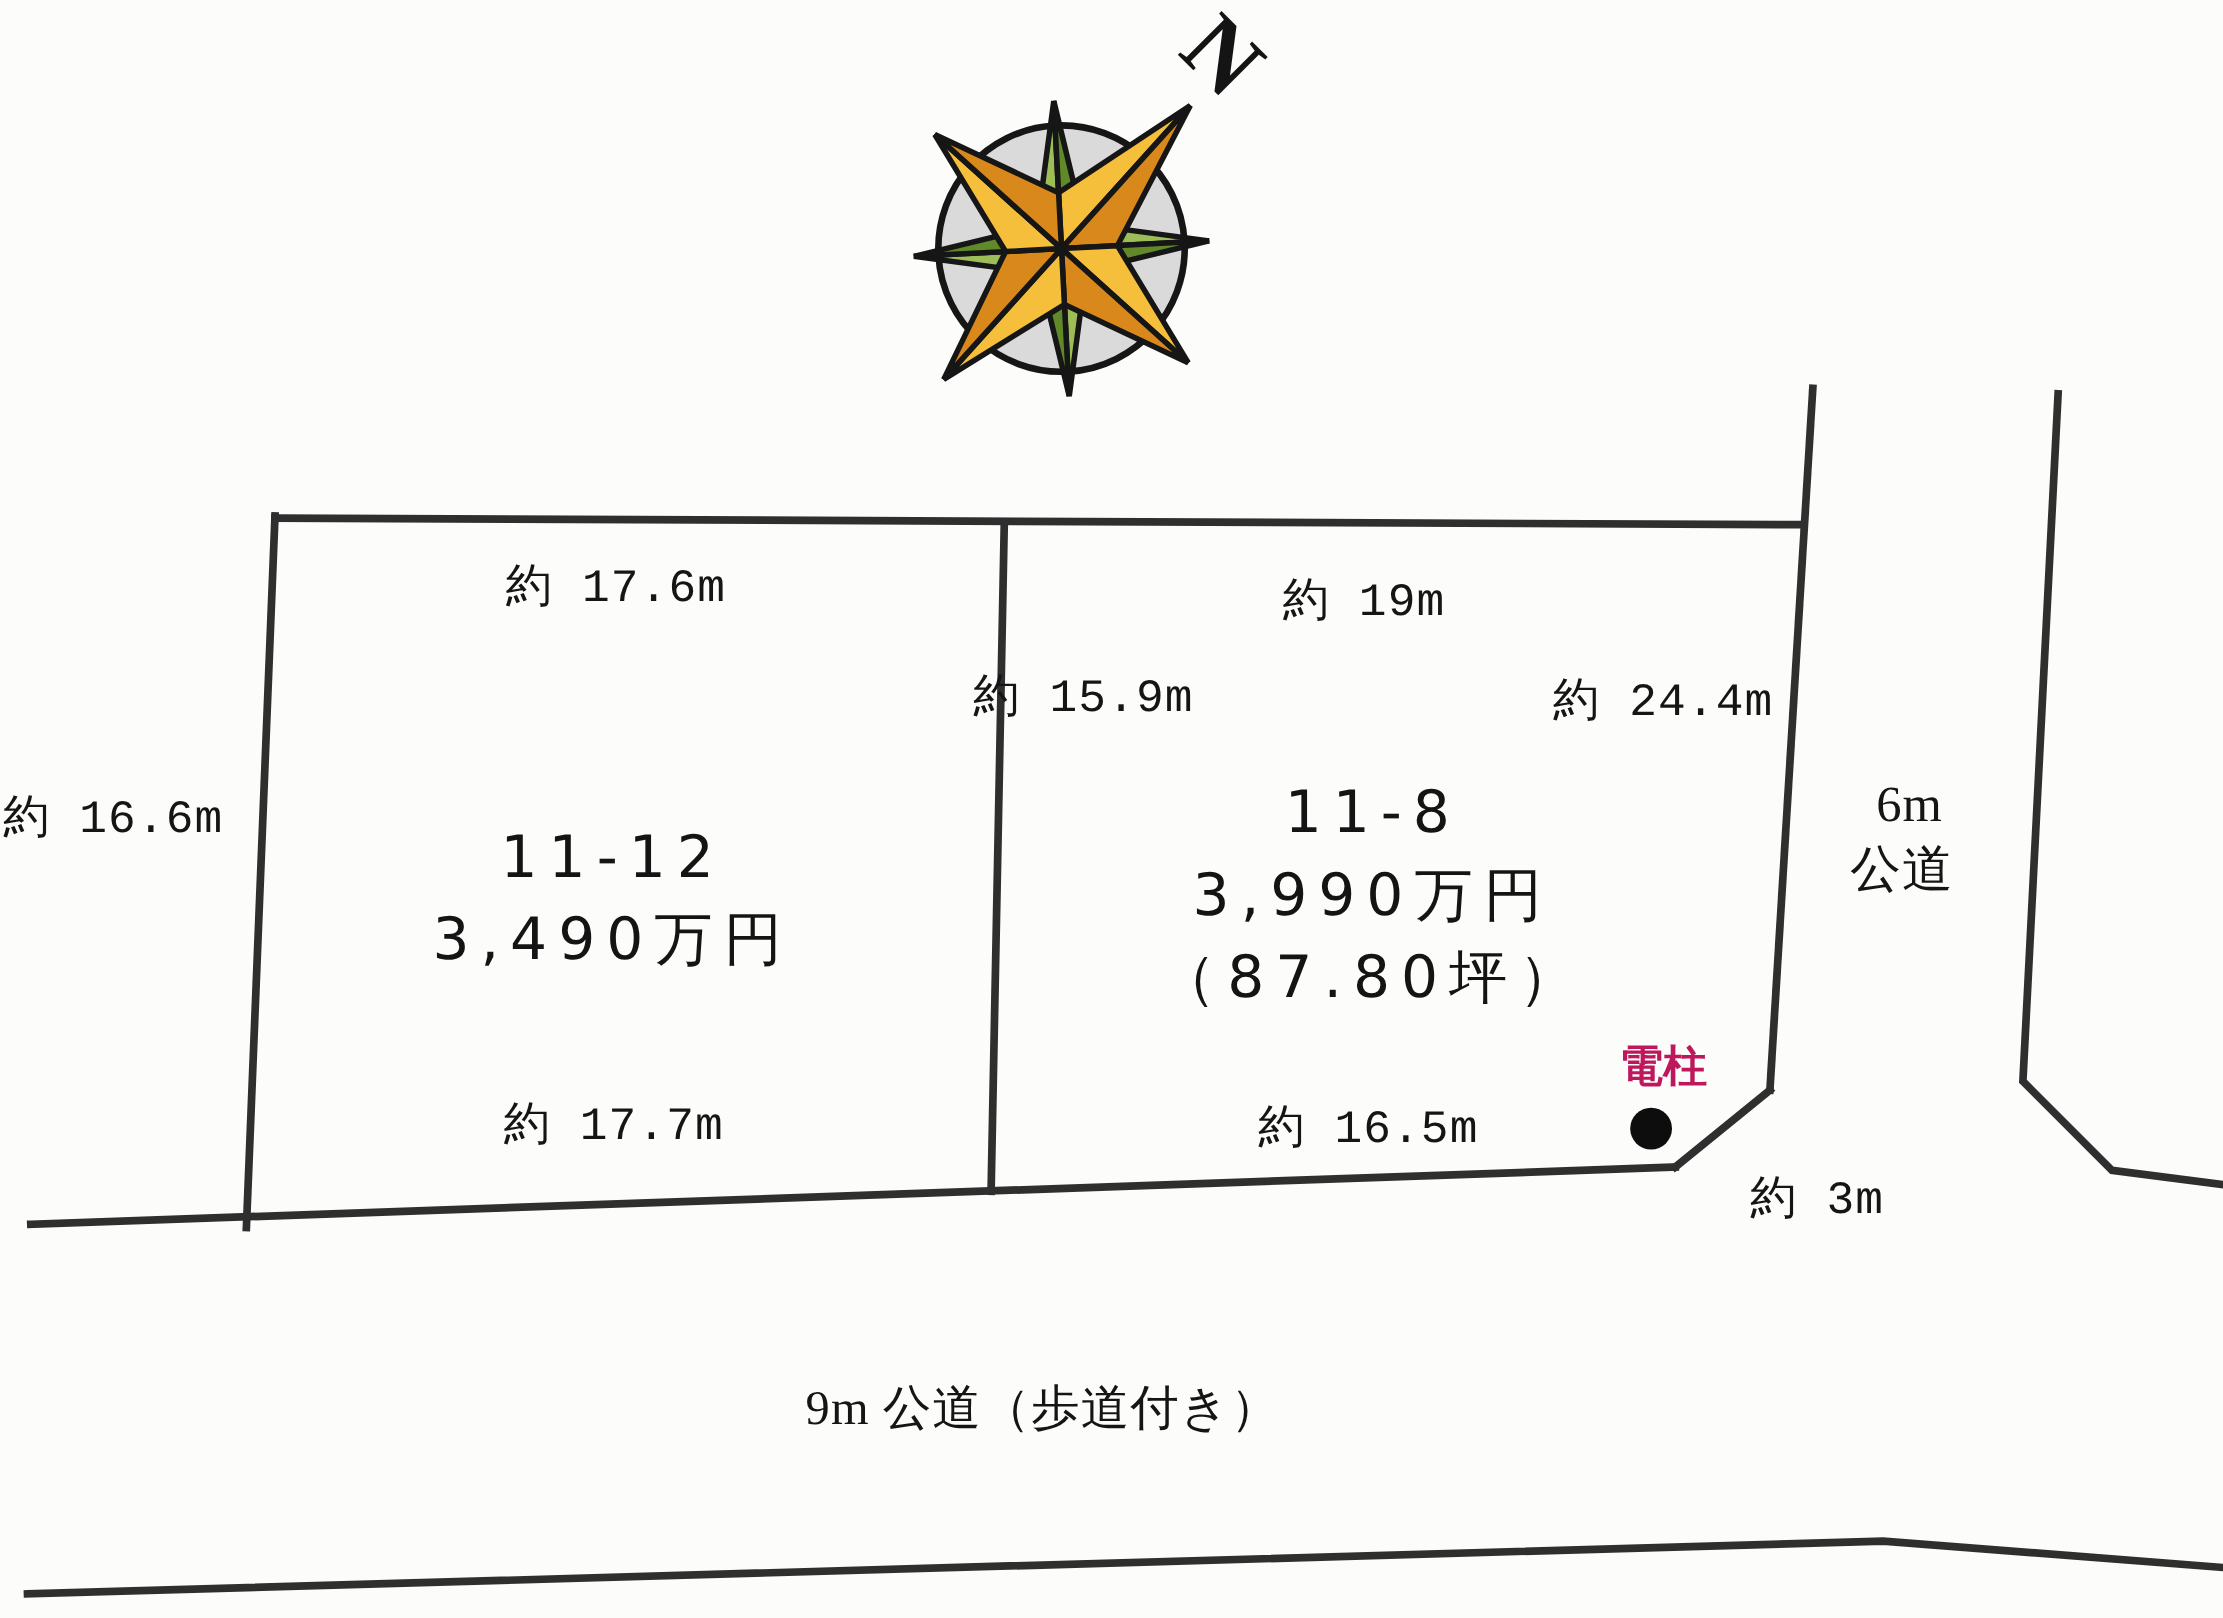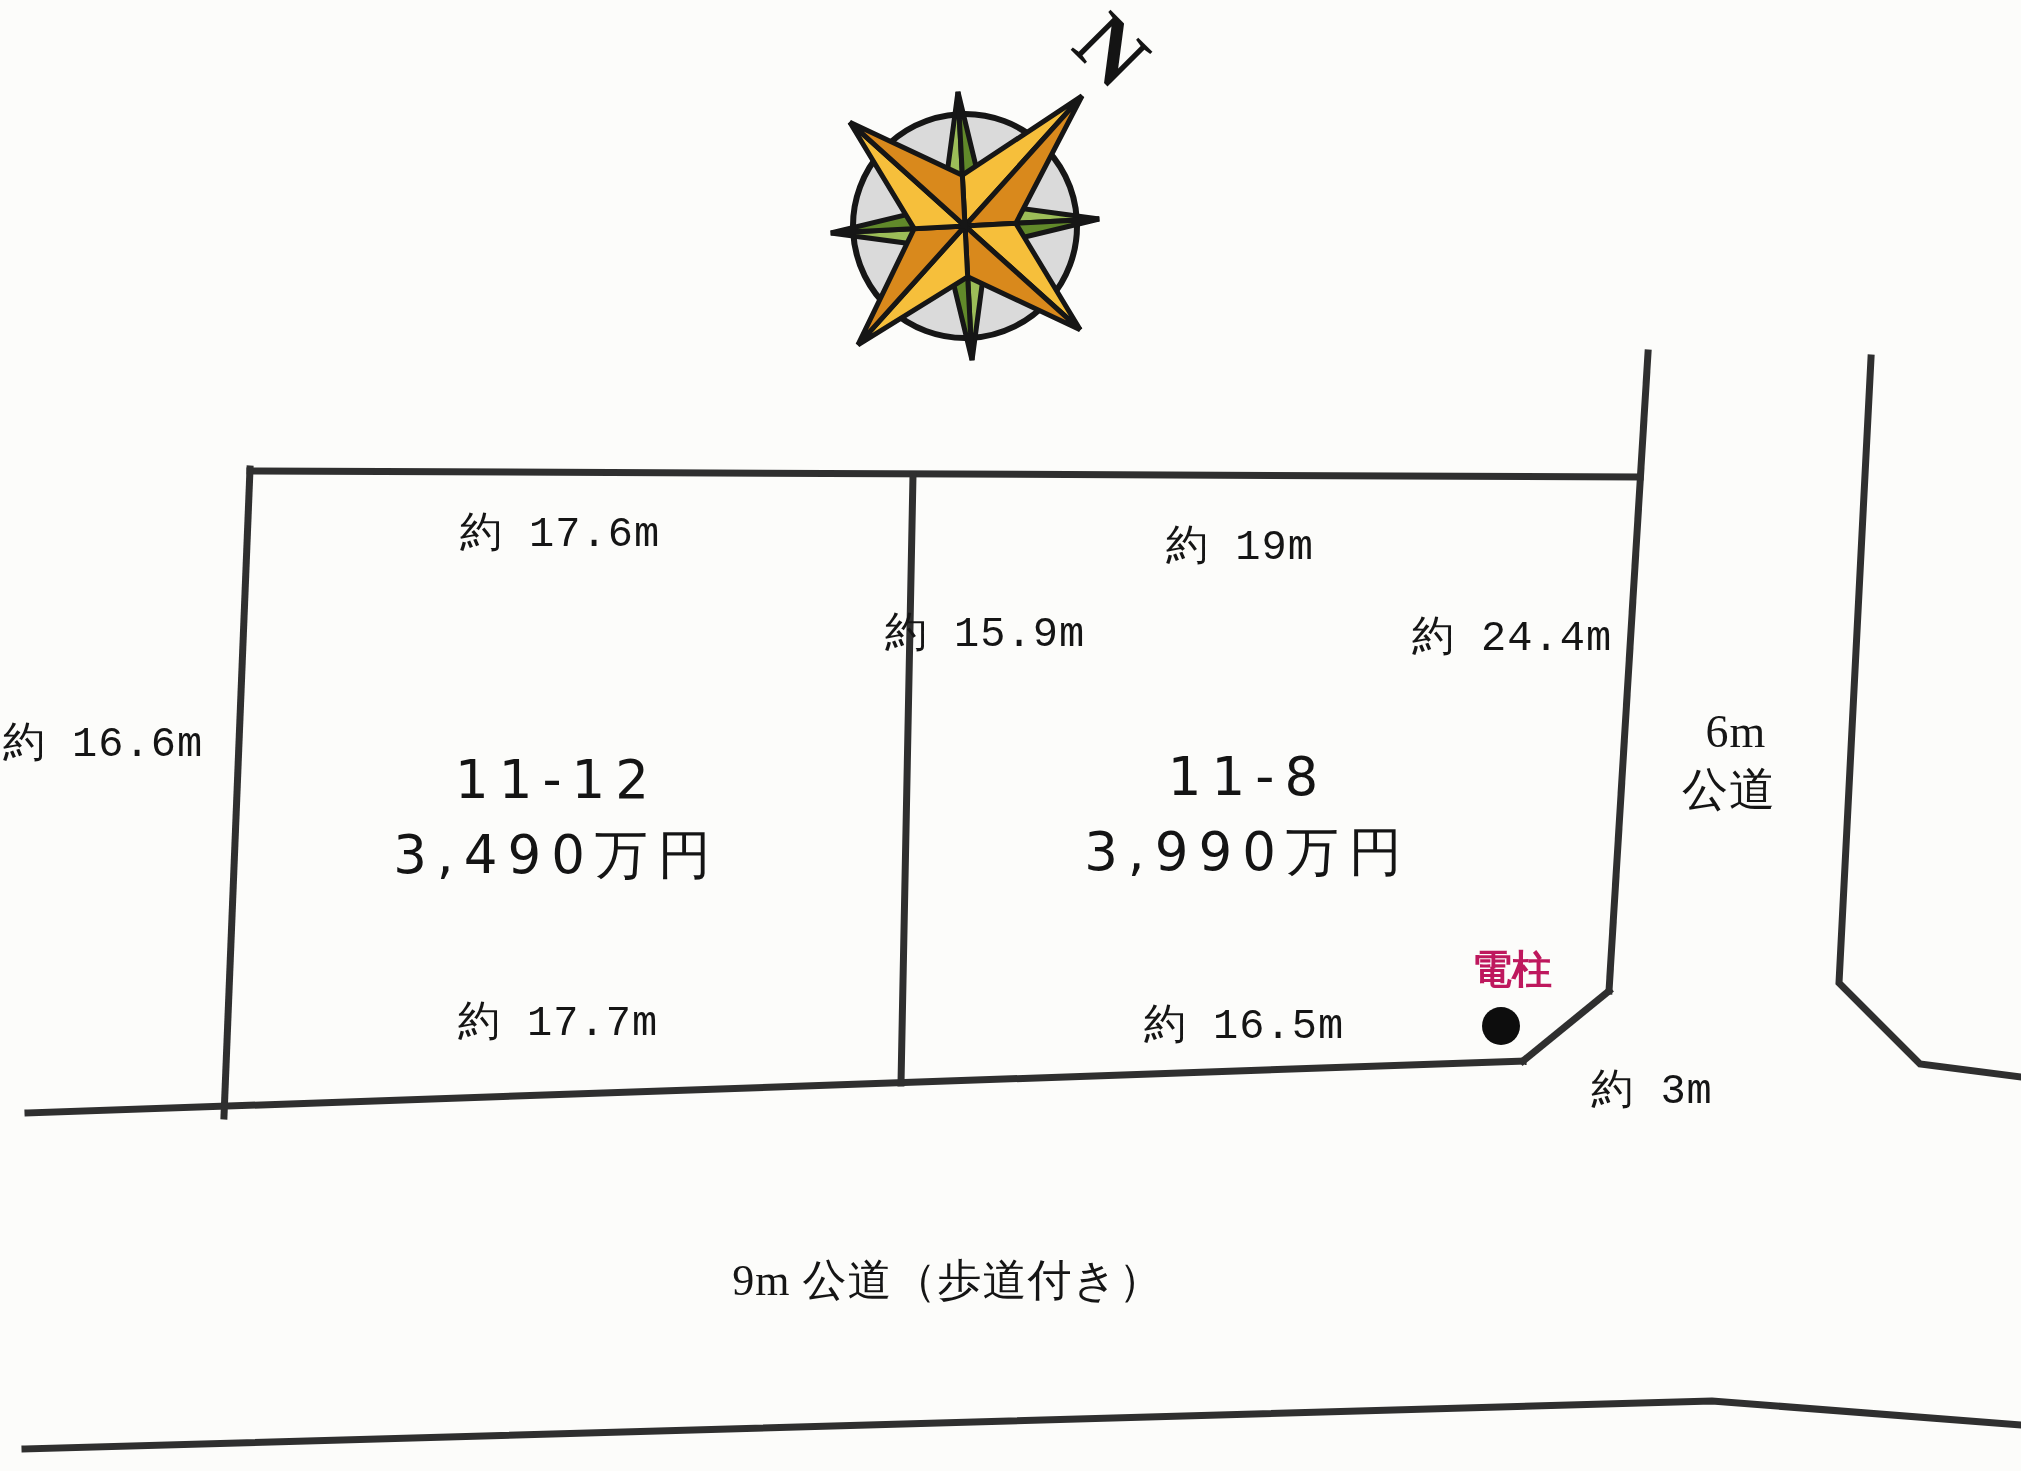--- a/index.html
+++ b/index.html
@@ -127,20 +127,21 @@
   <div class="label dim" style="left:1652px; top:1089px">約 3m</div>
 
   <div class="plot-block" style="left:557px; top:817px">
     <div>11-12</div>
     <div>3,490万円</div>
   </div>
 
   <div class="plot-block" style="left:1248px; top:814px">
     <div>11-8</div>
     <div>3,990万円</div>
+    <div>（87.80坪）</div>
   </div>
 
   <div class="label pole-label" style="left:1512px; top:969px">電柱</div>
 
   <div class="label road-label" style="left:1736px; top:731px">6m</div>
   <div class="label road-label" style="left:1729px; top:790px">公道</div>
   <div class="label south-road-label" style="left:948px; top:1280px">9m 公道（歩道付き）</div>
 
 </div>
 

